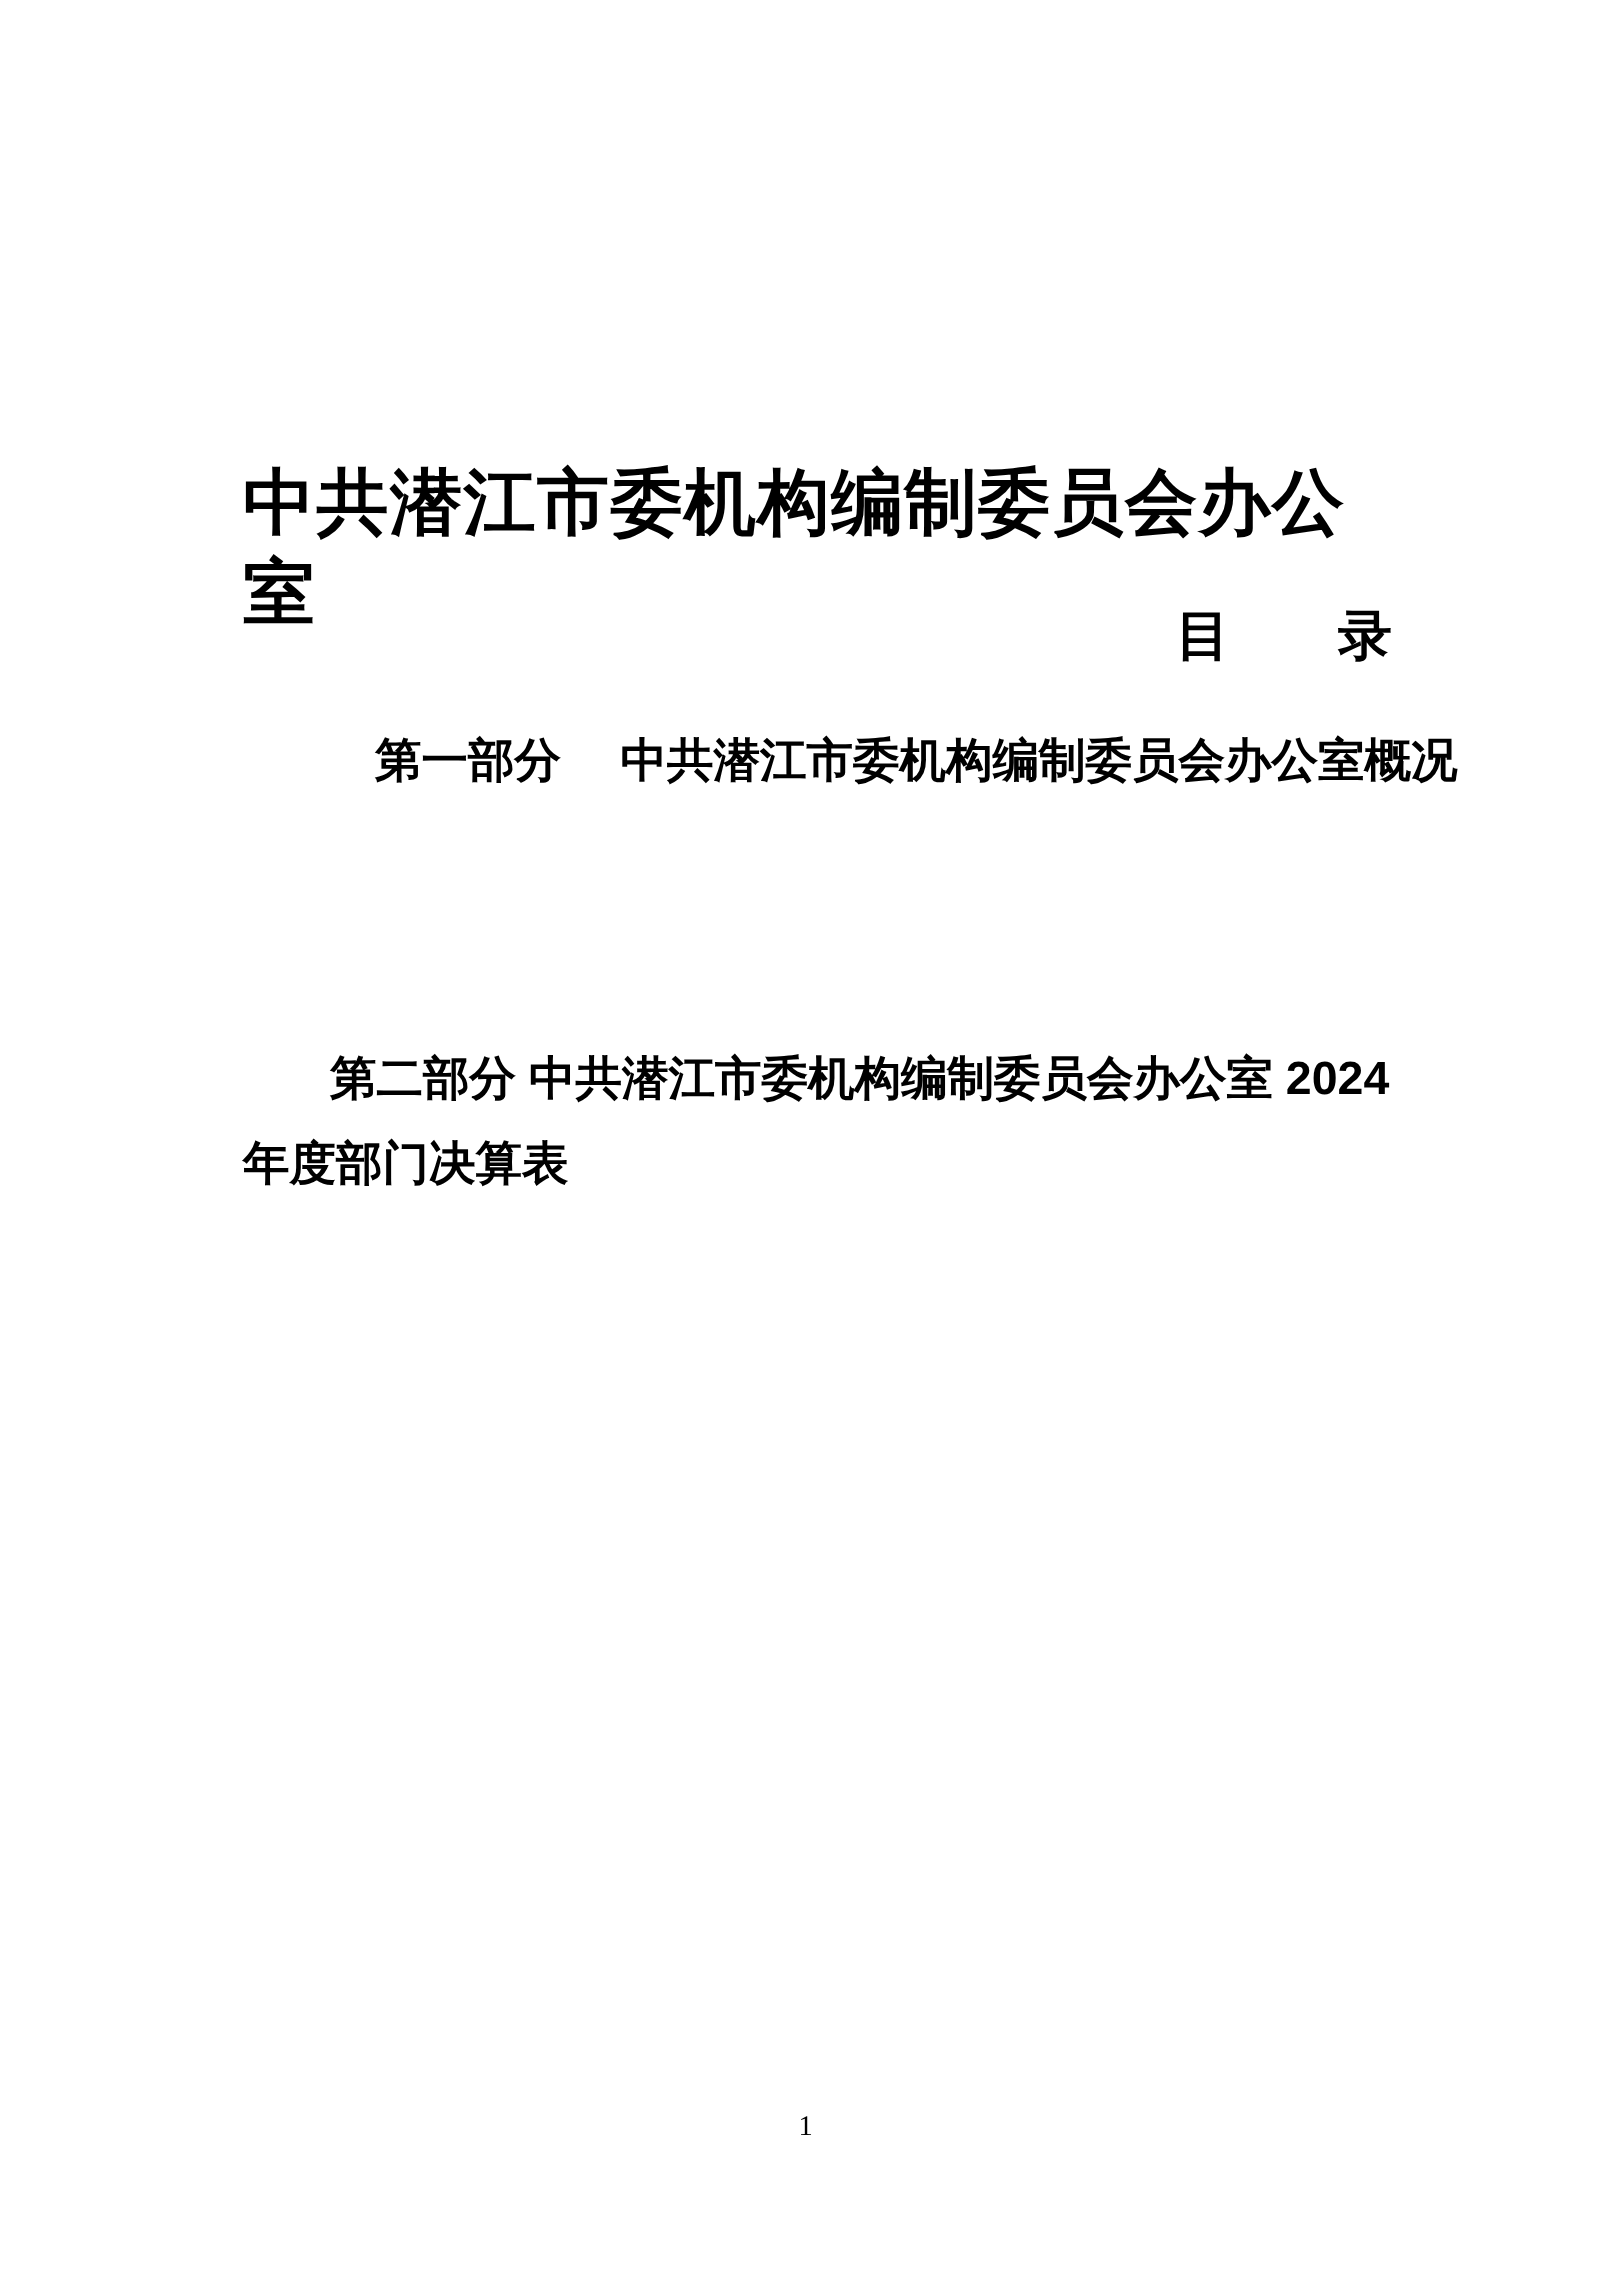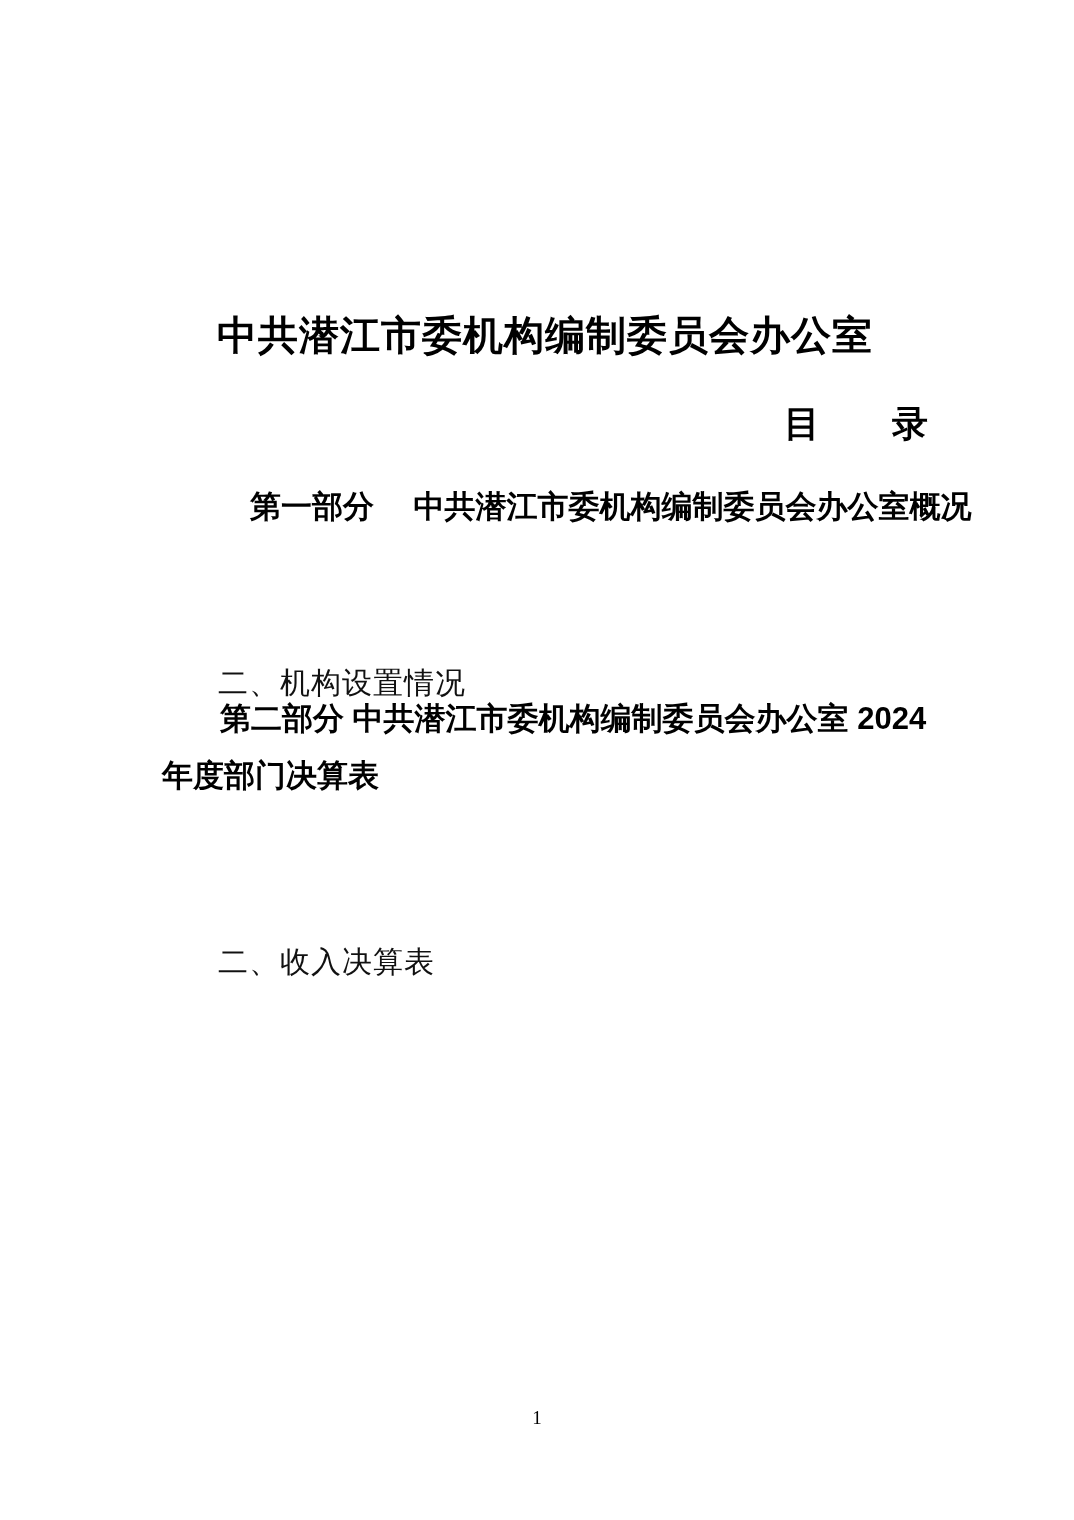--- a/index.html
+++ b/index.html
@@ -14,24 +14,23 @@
     background: #ffffff;
     color: #000000;
     font-family: "Liberation Serif", serif;
     overflow: hidden;
   }
   .title-block {
     position: absolute;
     top: 186px;
     left: 162px;
     width: 766px;
-    text-align: center;
     font-family: "Liberation Serif", serif;
     font-weight: bold;
-    font-size: 40px;
+    font-size: 48px;
     line-height: 60px;
     letter-spacing: 1px;
     white-space: pre-wrap;
   }
   .toc-title {
     position: absolute;
     top: 398px;
     left: 162px;
     width: 766px;
     text-align: right;
@@ -100,27 +99,25 @@
 
   <div class="title-block">
     <div>中共潜江市委机构编制委员会办公室</div>
   </div>
 
   <div class="toc-title">目　　录</div>
 
   <div class="sec-heading sec1-heading">第一部分　 中共潜江市委机构编制委员会办公室概况</div>
 
   <div class="items sec1-items">
-    <div class="toc-item">二、机构设置情况</div>
   </div>
 
   <div class="sec-heading sec2-heading">第二部分 中共潜江市委机构编制委员会办公室 2024 年度部门决算表</div>
 
   <div class="items sec2-items">
-    <div class="toc-item">二、收入决算表</div>
     
     
     
     
     
   </div>
 
   <div class="page-number">1</div>
 
 </div>

